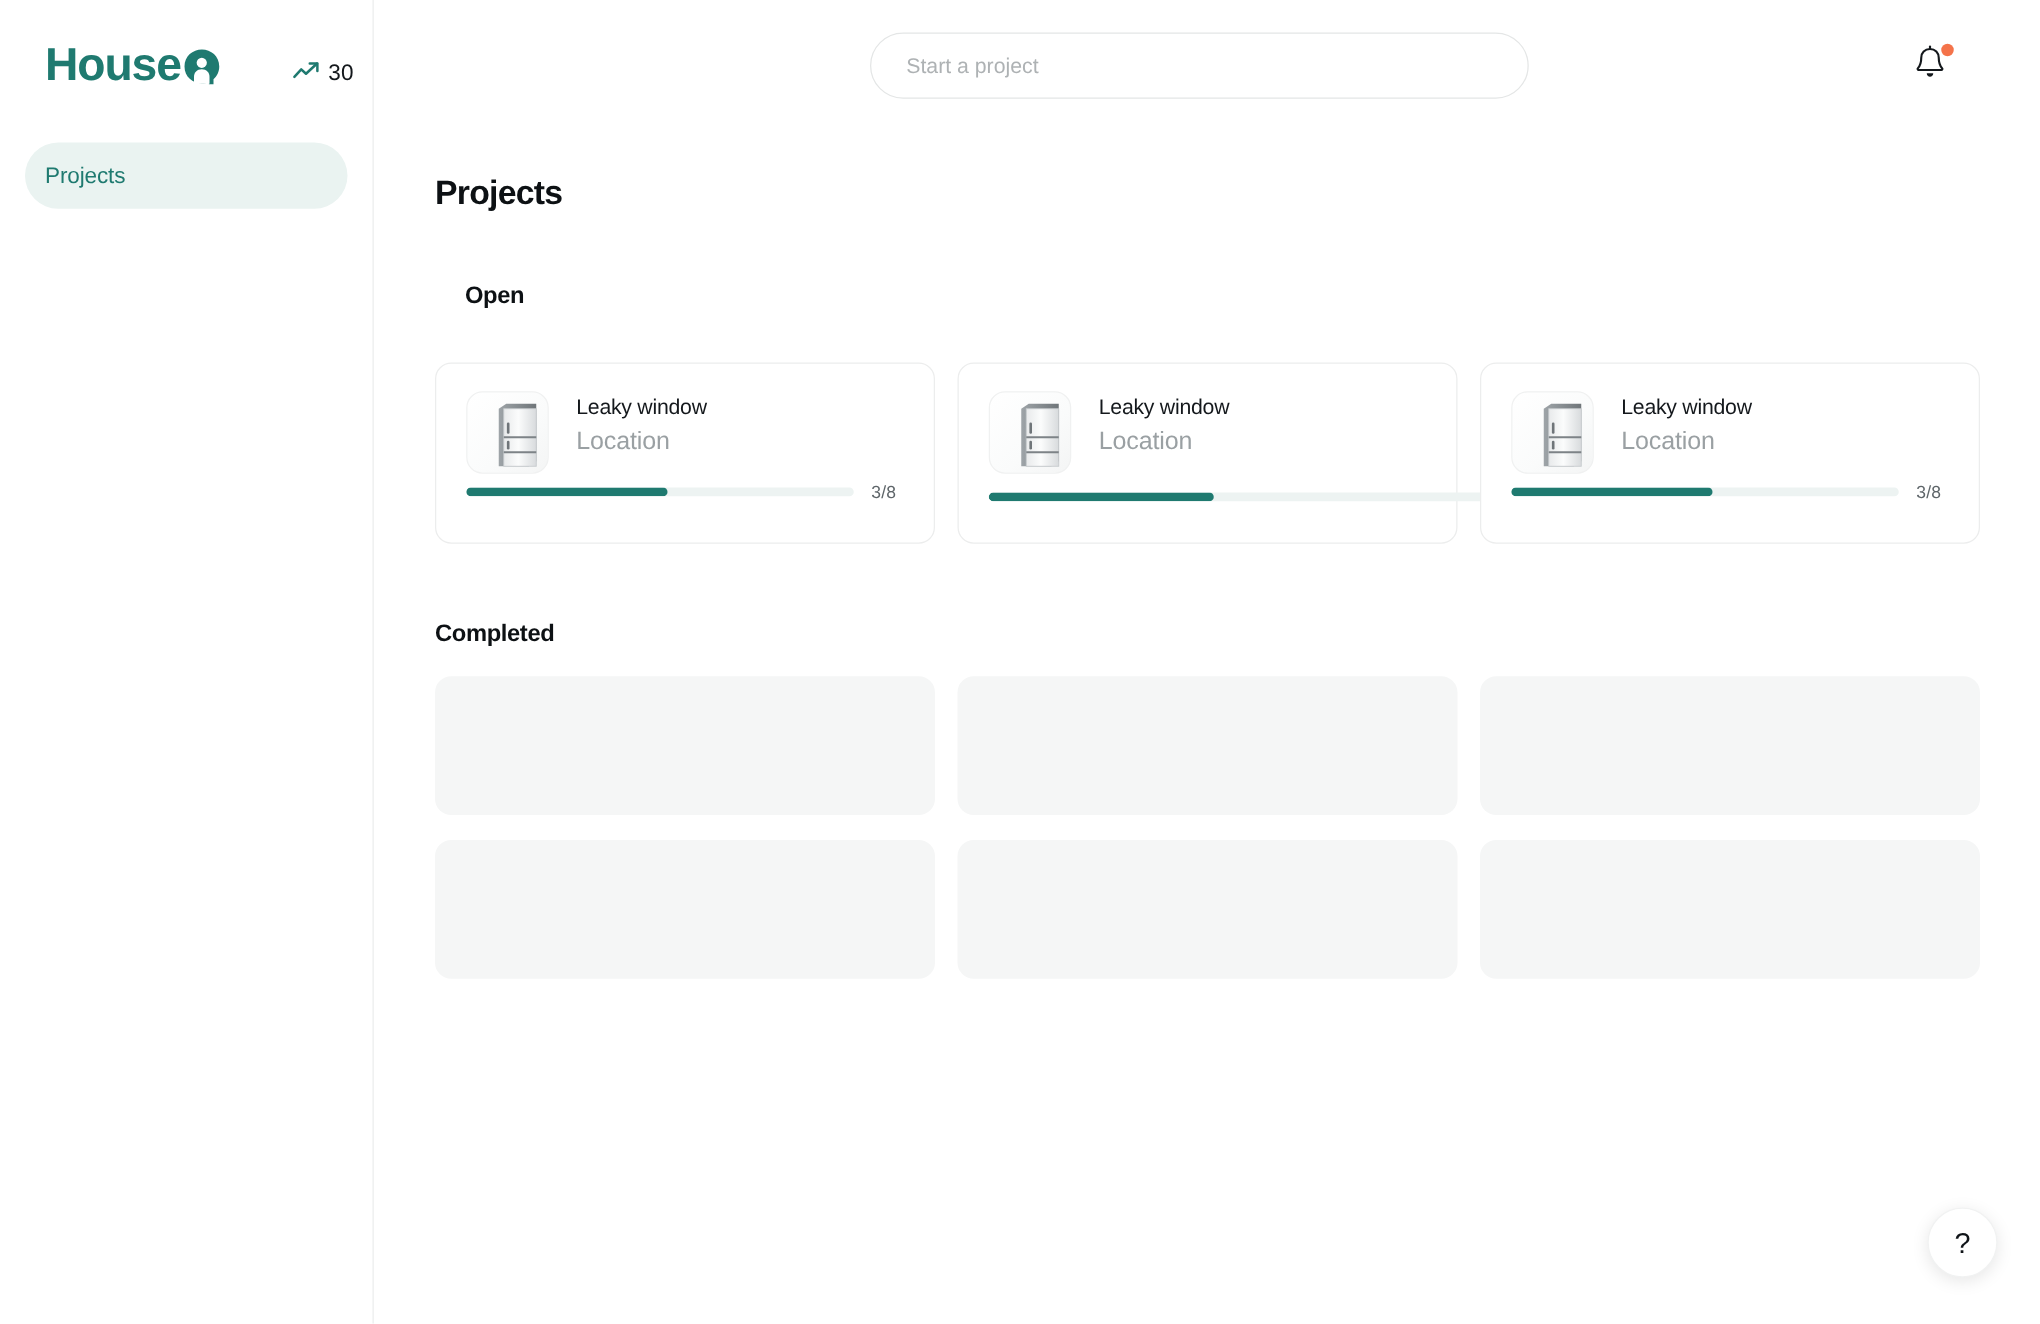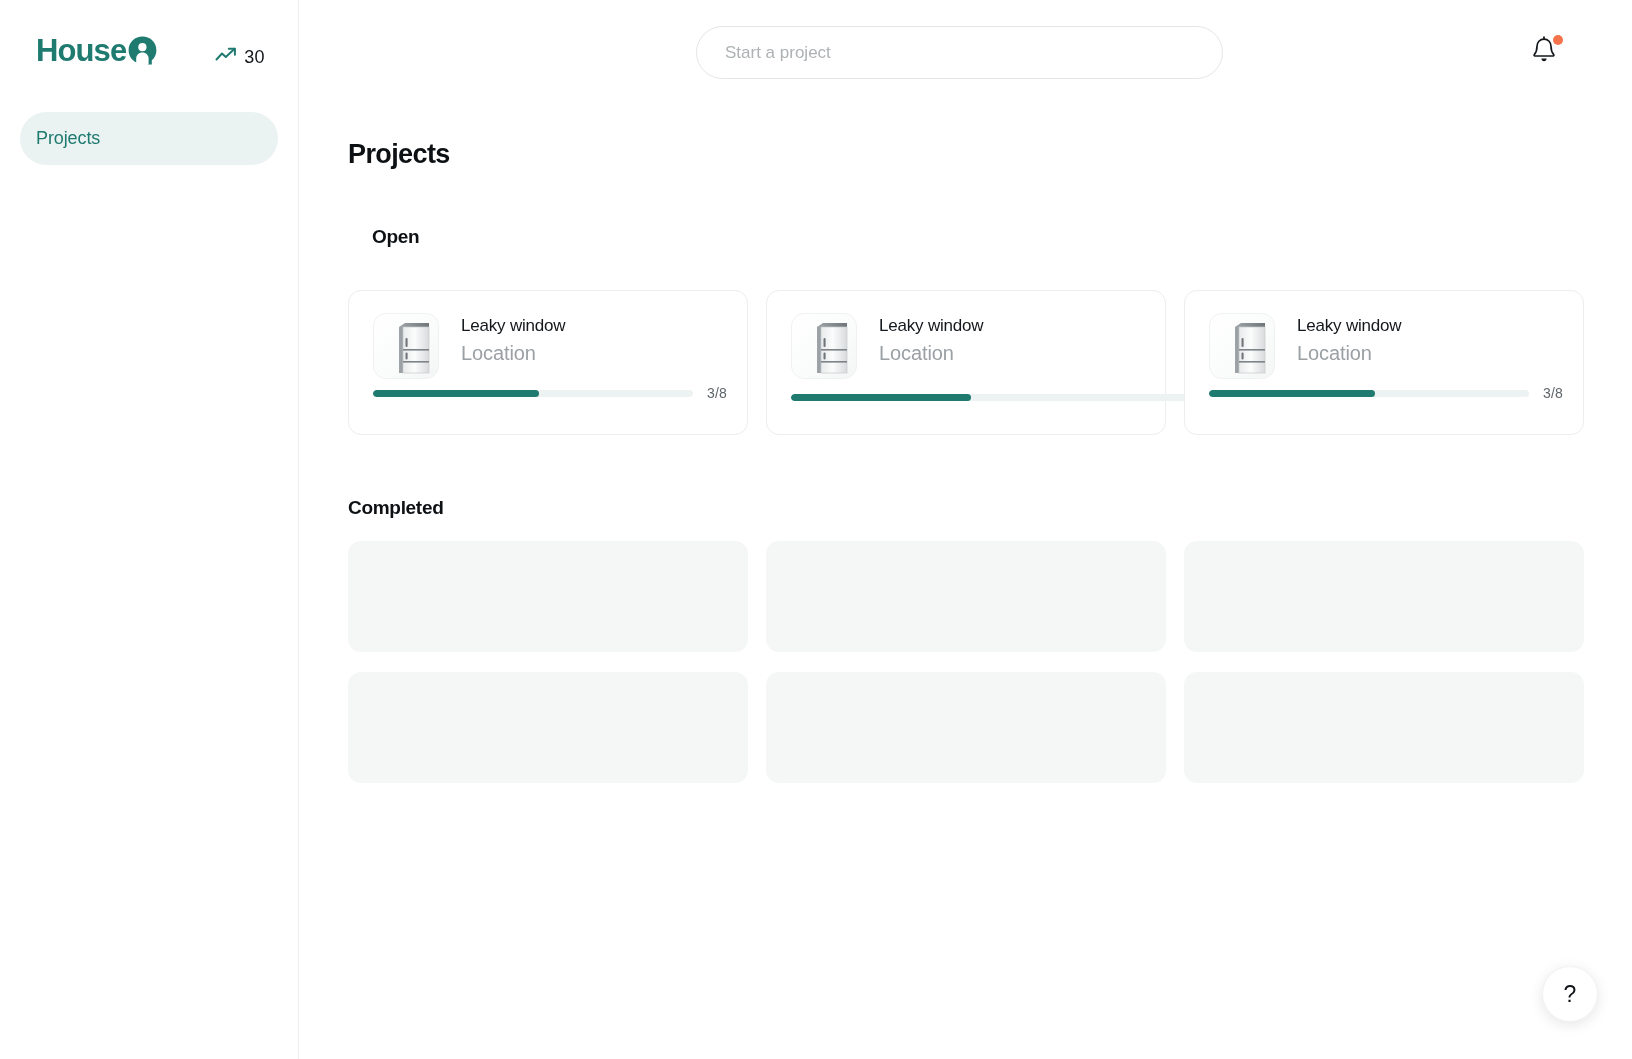--- a/index.html
+++ b/index.html
@@ -38,38 +38,38 @@
   .brand-row {
     display: flex;
     align-items: center;
     padding: 33px 0 0 36px;
     gap: 0;
   }
 
   .logo {
     display: flex;
     align-items: center;
-    font-size: 31px;
+    font-size: 37px;
     font-weight: 700;
     letter-spacing: -0.9px;
     color: #1f7a70;
     line-height: 1;
   }
 
   .logo-mark {
     width: 29px;
     height: 29px;
     margin-left: 2px;
     position: relative;
     display: inline-block;
   }
 
   .streak {
     display: flex;
-    align-items: flex-start;
+    align-items: flex-end;
     gap: 7px;
     margin-left: 58px;
     margin-top: 14px;
   }
 
   .streak-num {
     font-size: 18px;
     font-weight: 400;
     color: #14181c;
     letter-spacing: 0.2px;
@@ -217,21 +217,21 @@
   .card-sub {
     font-size: 20px;
     color: #9aa0a3;
     letter-spacing: -0.1px;
     margin-top: 6px;
   }
 
   .progress-row {
     position: absolute;
     left: 24px;
-    right: 20px;
+    right: 30px;
     bottom: 33px;
     display: flex;
     align-items: center;
     gap: 14px;
   }
 
   .track {
     flex: 1;
     height: 7px;
     border-radius: 4px;

